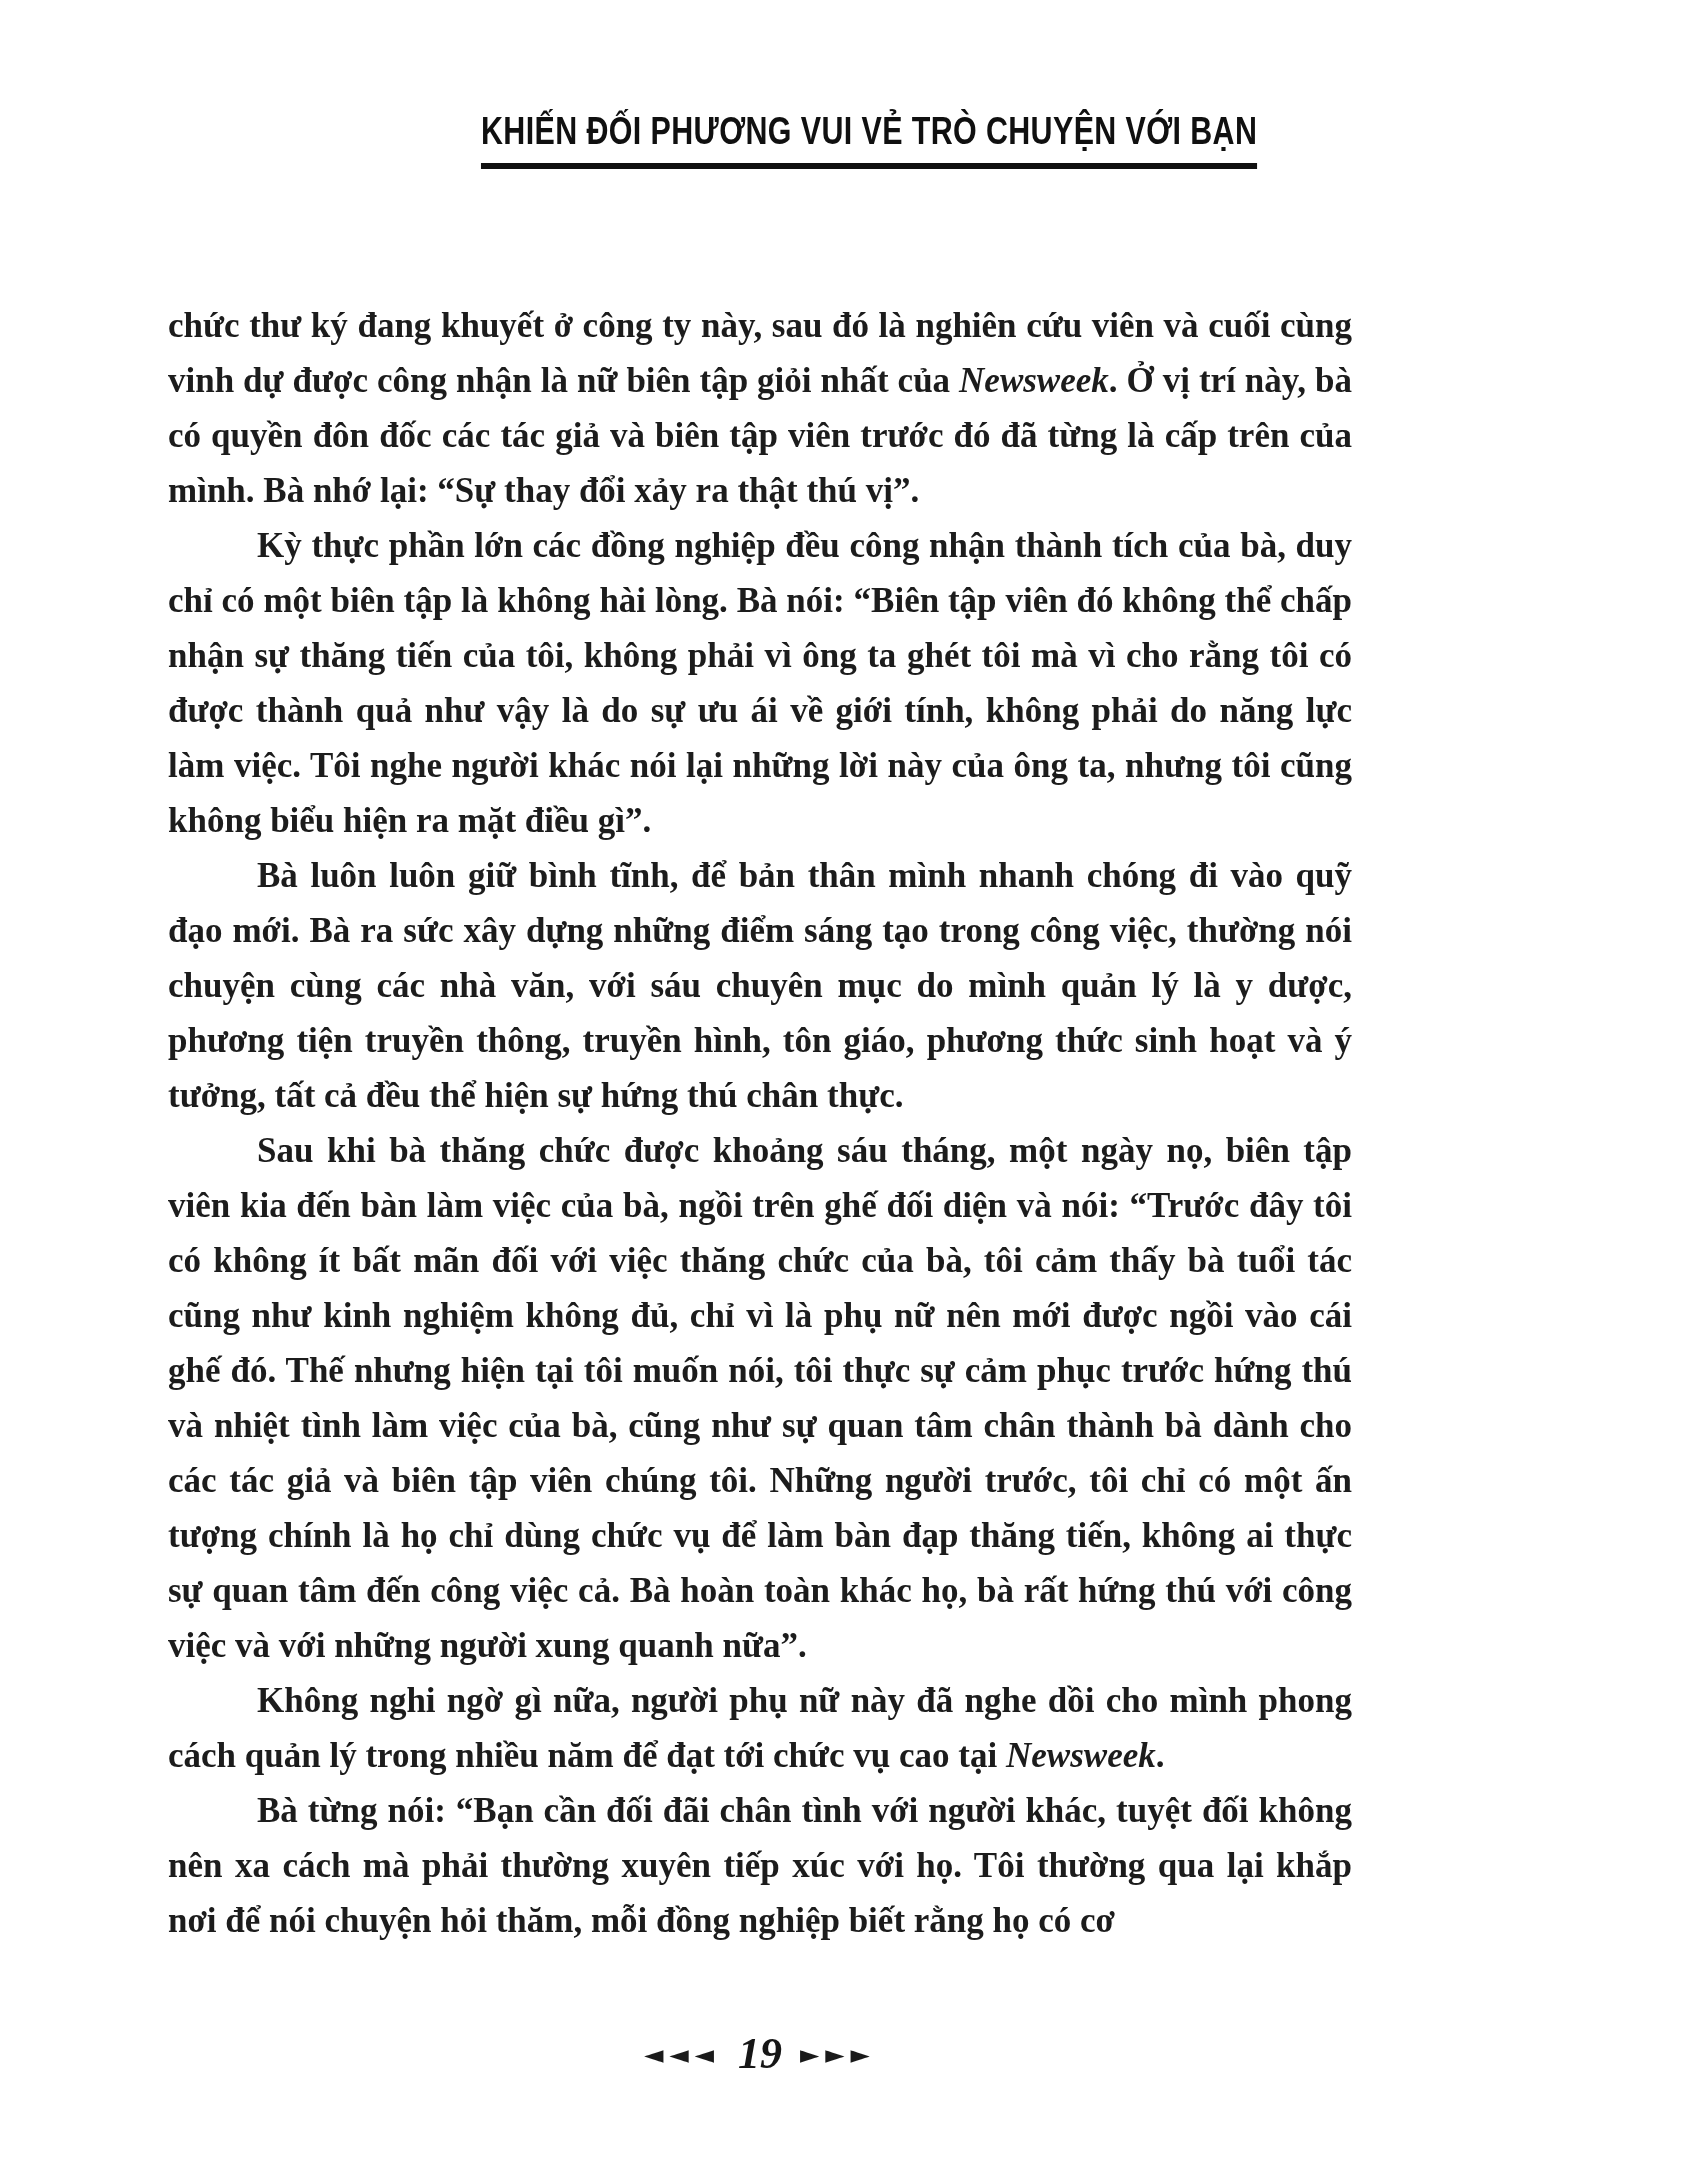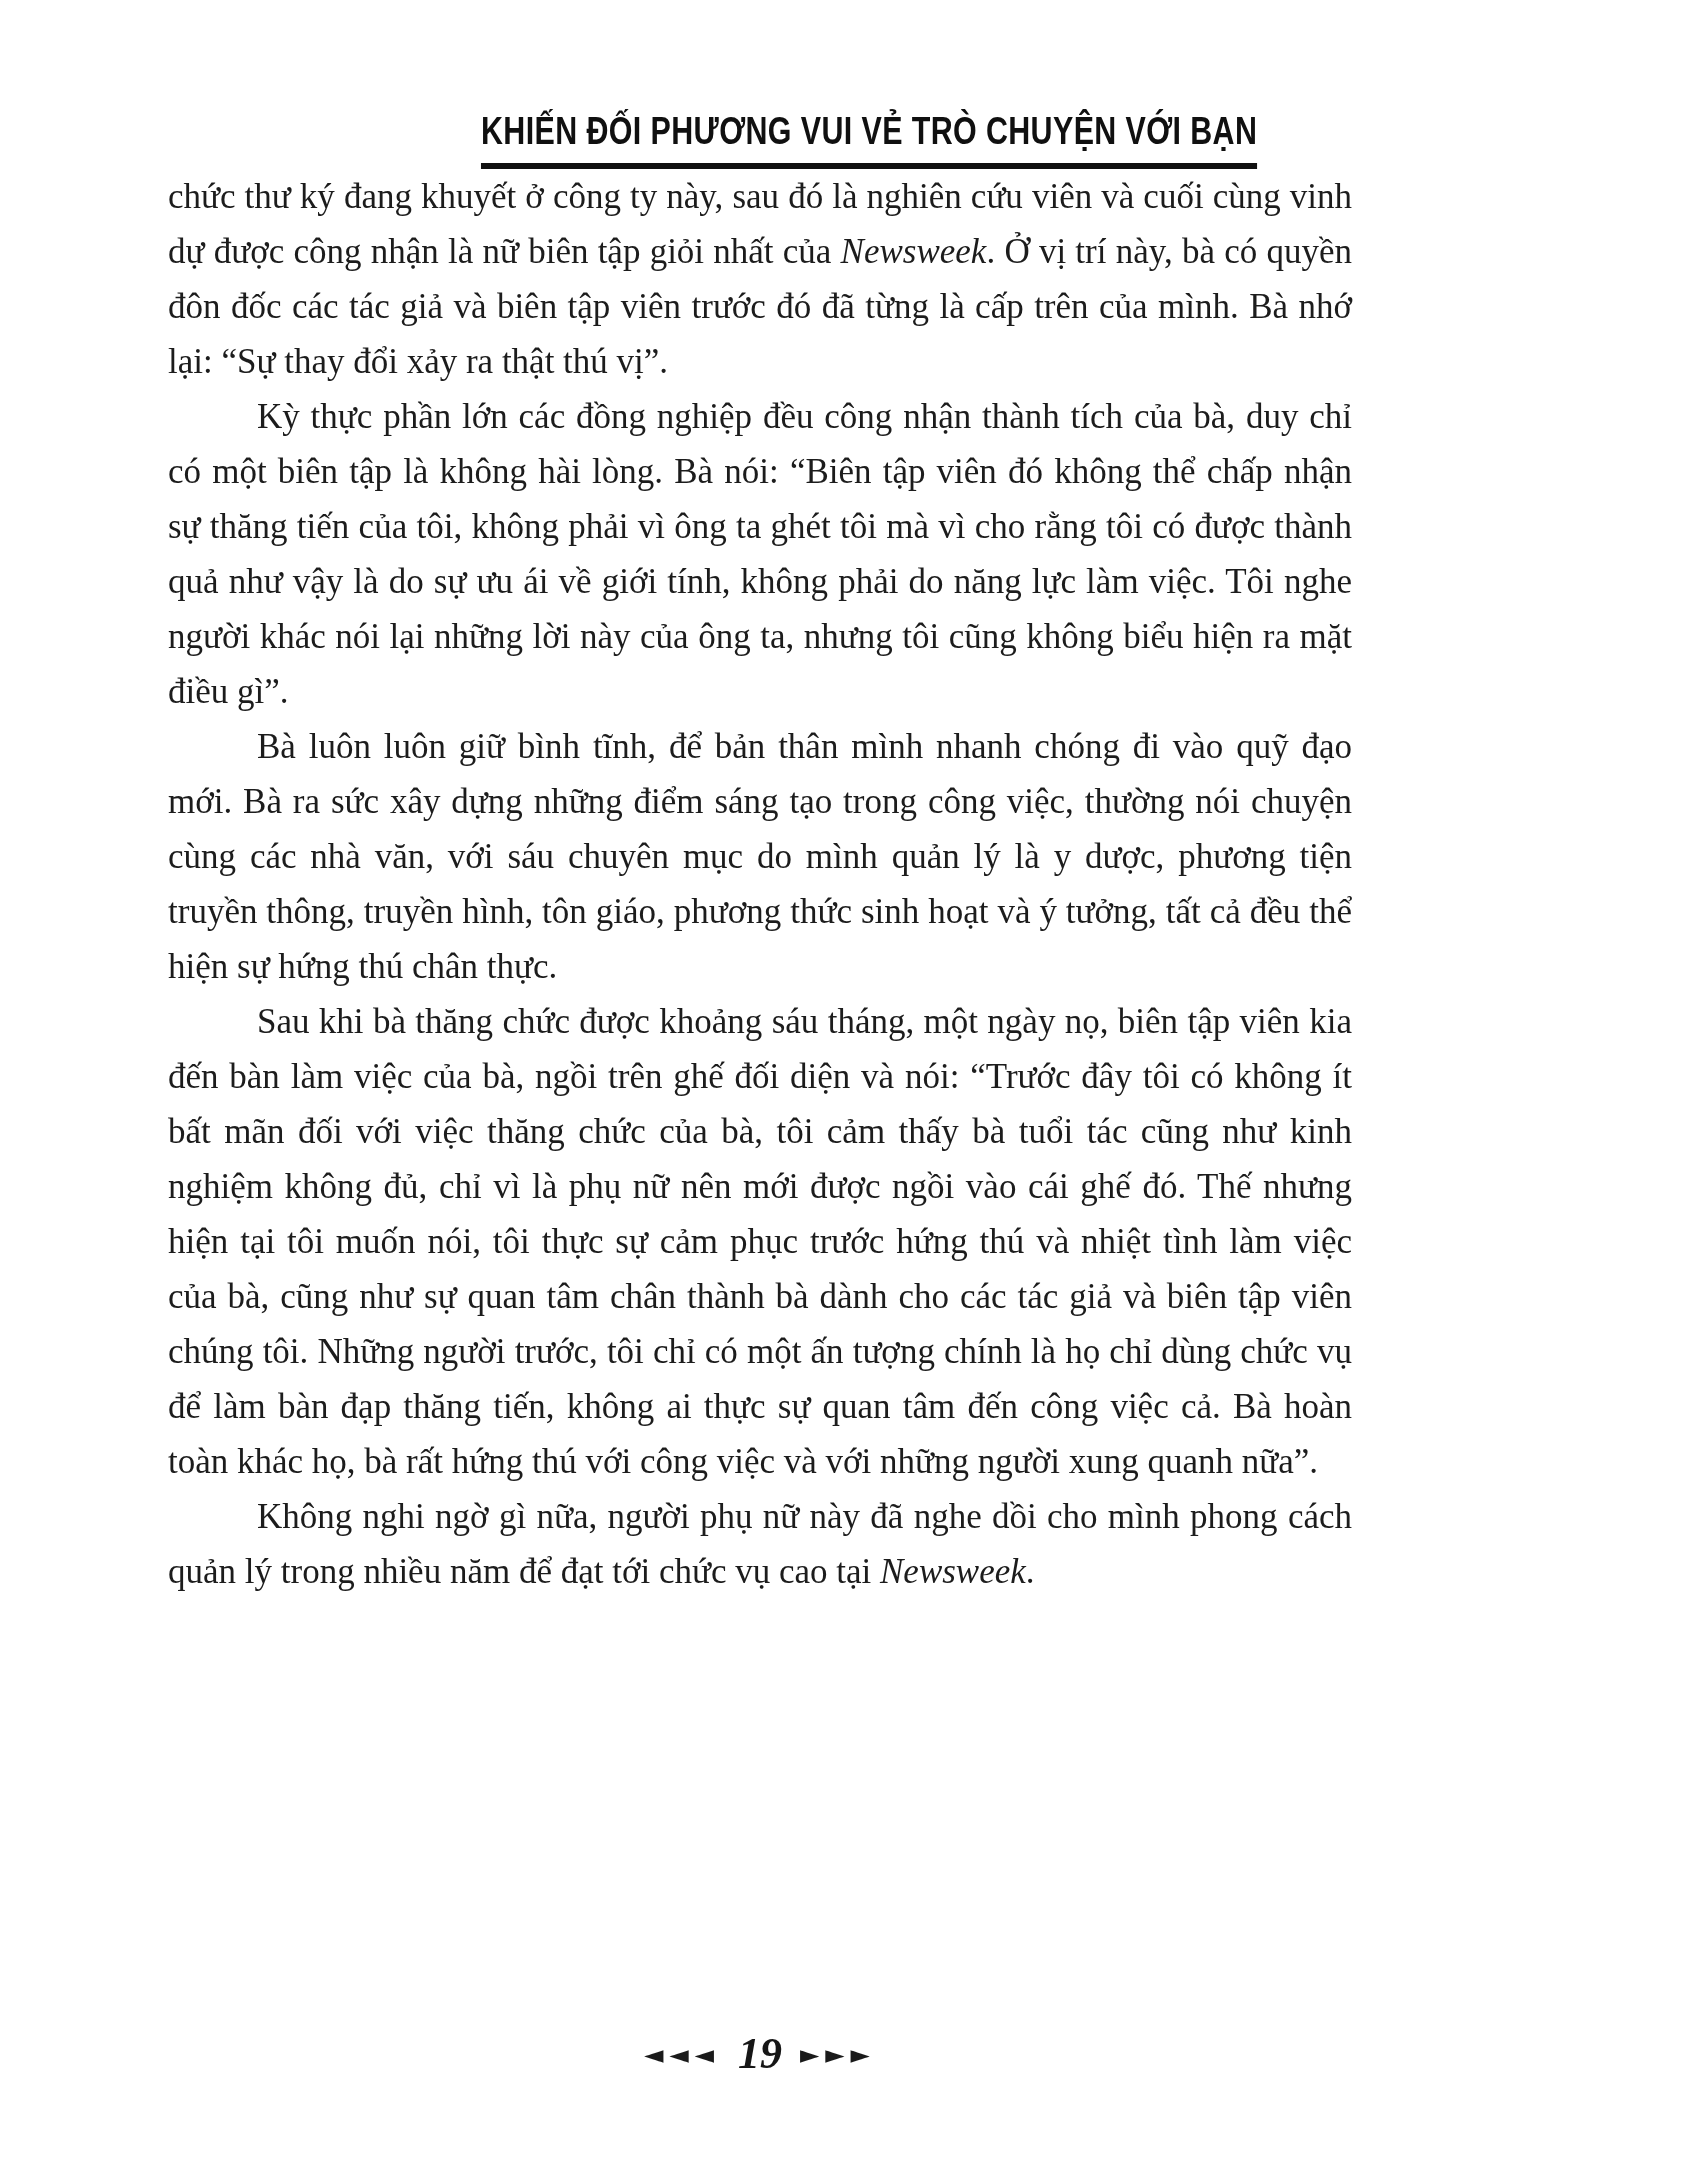--- a/index.html
+++ b/index.html
@@ -33,24 +33,26 @@
     font-size: 39px;
     letter-spacing: 0.5px;
     color: #101010;
     padding-bottom: 10px;
     border-bottom: 6px solid #101010;
     transform: scaleX(0.78);
     transform-origin: 100% 50%;
     white-space: nowrap;
   }
   .body-text {
+    margin-top: 129px;
     font-size: 35px;
     line-height: 55px;
     color: #1c1c1c;
     text-align: justify;
+    font-weight: bold;
   }
   .body-text p { text-indent: 0; }
   .body-text p.indent { text-indent: 89px; }
   .italic { font-style: italic; }
   .footer {
     position: absolute;
     left: 168px;
     top: 2032px;
     width: 1184px;
     text-align: center;
@@ -84,20 +86,21 @@
   <div class="content">
     <div class="running-header">
       <span class="header-text">KHIẾN ĐỐI PHƯƠNG VUI VẺ TRÒ CHUYỆN VỚI BẠN</span>
     </div>
     <div class="body-text">
         <p class=""><span>chức thư ký đang khuyết ở công ty này, sau đó là nghiên cứu viên và cuối cùng vinh dự được công nhận là nữ biên tập giỏi nhất của </span><span class="italic">Newsweek</span><span>. Ở vị trí này, bà có quyền đôn đốc các tác giả và biên tập viên trước đó đã từng là cấp trên của mình. Bà nhớ lại: “Sự thay đổi xảy ra thật thú vị”.</span></p>
         <p class="indent"><span>Kỳ thực phần lớn các đồng nghiệp đều công nhận thành tích của bà, duy chỉ có một biên tập là không hài lòng. Bà nói: “Biên tập viên đó không thể chấp nhận sự thăng tiến của tôi, không phải vì ông ta ghét tôi mà vì cho rằng tôi có được thành quả như vậy là do sự ưu ái về giới tính, không phải do năng lực làm việc. Tôi nghe người khác nói lại những lời này của ông ta, nhưng tôi cũng không biểu hiện ra mặt điều gì”.</span></p>
         <p class="indent"><span>Bà luôn luôn giữ bình tĩnh, để bản thân mình nhanh chóng đi vào quỹ đạo mới. Bà ra sức xây dựng những điểm sáng tạo trong công việc, thường nói chuyện cùng các nhà văn, với sáu chuyên mục do mình quản lý là y dược, phương tiện truyền thông, truyền hình, tôn giáo, phương thức sinh hoạt và ý tưởng, tất cả đều thể hiện sự hứng thú chân thực.</span></p>
         <p class="indent"><span>Sau khi bà thăng chức được khoảng sáu tháng, một ngày nọ, biên tập viên kia đến bàn làm việc của bà, ngồi trên ghế đối diện và nói: “Trước đây tôi có không ít bất mãn đối với việc thăng chức của bà, tôi cảm thấy bà tuổi tác cũng như kinh nghiệm không đủ, chỉ vì là phụ nữ nên mới được ngồi vào cái ghế đó. Thế nhưng hiện tại tôi muốn nói, tôi thực sự cảm phục trước hứng thú và nhiệt tình làm việc của bà, cũng như sự quan tâm chân thành bà dành cho các tác giả và biên tập viên chúng tôi. Những người trước, tôi chỉ có một ấn tượng chính là họ chỉ dùng chức vụ để làm bàn đạp thăng tiến, không ai thực sự quan tâm đến công việc cả. Bà hoàn toàn khác họ, bà rất hứng thú với công việc và với những người xung quanh nữa”.</span></p>
         <p class="indent"><span>Không nghi ngờ gì nữa, người phụ nữ này đã nghe dồi cho mình phong cách quản lý trong nhiều năm để đạt tới chức vụ cao tại </span><span class="italic">Newsweek</span><span>.</span></p>
+        <p class="indent"><span>Bà từng nói: “Bạn cần đối đãi chân tình với người khác, tuyệt đối không nên xa cách mà phải thường xuyên tiếp xúc với họ. Tôi thường qua lại khắp nơi để nói chuyện hỏi thăm, mỗi đồng nghiệp biết rằng họ có cơ</span></p>
       </div>
   </div>
   <div class="footer">
     <span class="footer-inner">
       <span class="arrows">◄◄◄</span>
       <span class="page-number">19</span>
       <span class="arrows">►►►</span>
     </span>
   </div>
 </div>

